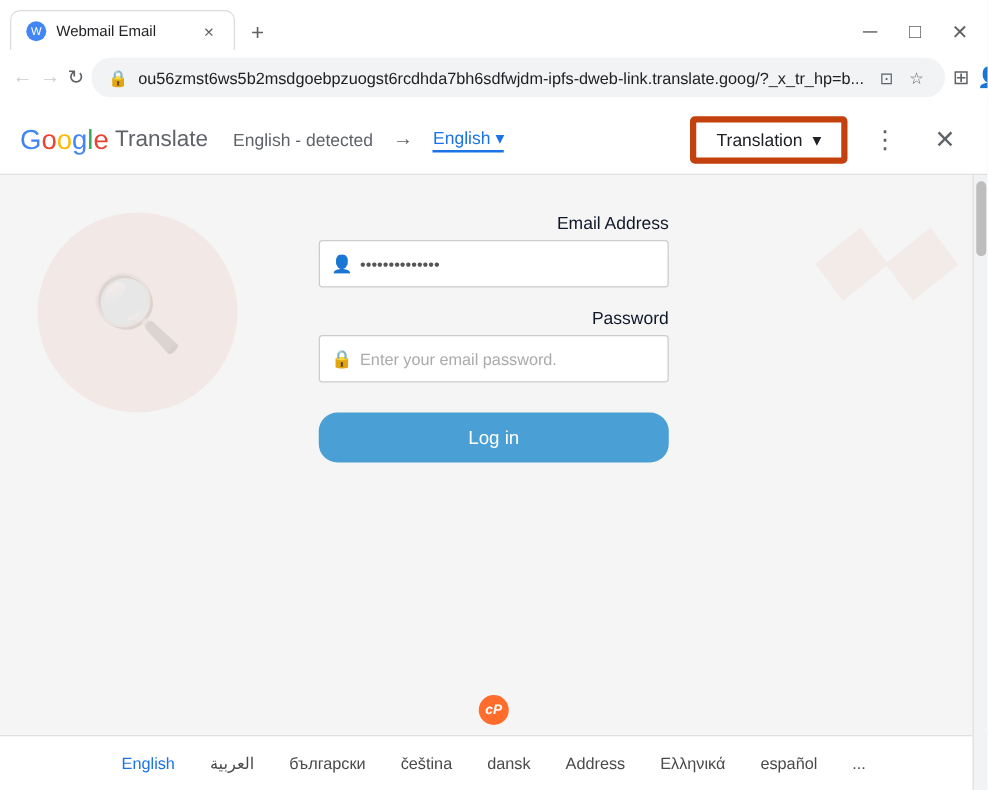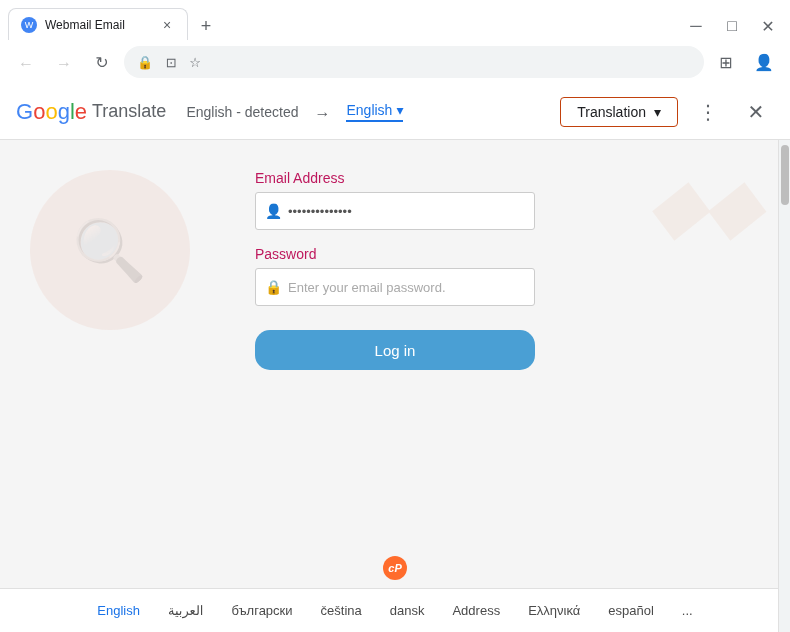--- a/index.html
+++ b/index.html
@@ -26,40 +26,40 @@
     .translate-bar { height: 56px; background: #fff; border-bottom: 1px solid #e0e0e0; display: flex; align-items: center; padding: 0 16px; gap: 12px; }
     .google-logo { display: flex; align-items: center; font-size: 22px; font-weight: 400; margin-right: 8px; }
     .g-blue { color: #4285f4; }
     .g-red { color: #ea4335; }
     .g-yellow { color: #fbbc04; }
     .g-green { color: #34a853; }
     .translate-text { color: #5f6368; font-size: 18px; font-weight: 400; }
     .lang-detected { font-size: 14px; color: #5f6368; text-align: right; }
     .arrow-icon { color: #5f6368; font-size: 16px; margin: 0 4px; }
     .target-lang { font-size: 14px; color: #1a73e8; font-weight: 500; cursor: pointer; display: flex; align-items: center; gap: 4px; padding-bottom: 2px; border-bottom: 2px solid #1a73e8; }
-    .translation-btn { margin-left: auto; background: #fff; border: 1px solid #c2410c; border-radius: 4px; padding: 6px 16px; font-size: 14px; color: #202124; cursor: pointer; display: flex; align-items: center; gap: 8px; }
+    .translation-btn { margin-left: auto; background: #fff; border: 5px solid #c2410c; border-radius: 4px; padding: 6px 16px; font-size: 14px; color: #202124; cursor: pointer; display: flex; align-items: center; gap: 8px; }
     .translate-more-btn { width: 36px; height: 36px; display: flex; align-items: center; justify-content: center; cursor: pointer; color: #5f6368; border-radius: 50%; font-size: 20px; }
     .translate-close-btn { width: 36px; height: 36px; display: flex; align-items: center; justify-content: center; cursor: pointer; color: #5f6368; border-radius: 50%; font-size: 20px; }
 
     
     .page-content { background: #f5f5f5; min-height: calc(632px - 40px - 44px - 56px); position: relative; overflow: hidden; }
 
     
     .watermark { position: absolute; top: 0; left: 0; right: 0; bottom: 0; display: flex; align-items: center; justify-content: center; pointer-events: none; }
     .wm-left { position: absolute; left: 30px; top: 30px; width: 160px; height: 160px; border-radius: 50%; background: rgba(220, 100, 60, 0.08); display: flex; align-items: center; justify-content: center; }
     .wm-left::after { content: '🔍'; font-size: 60px; opacity: 0.15; }
     .wm-right { position: absolute; right: 40px; top: 20px; font-size: 100px; color: rgba(200, 90, 50, 0.06); font-weight: 900; white-space: nowrap; }
     .wm-bottom { position: absolute; bottom: 30px; left: 50%; transform: translateX(-50%); font-size: 90px; color: rgba(200, 90, 50, 0.07); font-weight: 900; white-space: nowrap; letter-spacing: 10px; }
 
     
     .login-container { position: relative; z-index: 2; display: flex; flex-direction: column; align-items: center; padding-top: 30px; }
     .webmail-logo { font-size: 52px; font-weight: 900; font-style: italic; color: #e05a1e; font-family: Arial, sans-serif; margin-bottom: 24px; letter-spacing: -1px; }
     .form-card { background: transparent; width: 280px; }
     .form-group { margin-bottom: 16px; }
-    .form-label { font-size: 14px; color: #be185d; margin-bottom: 6px; display: block; font-weight: 500; }
+    .form-label { font-size: 14px; color: #0f172a; margin-bottom: 6px; display: block; font-weight: 500; text-align: right; }
     .input-wrapper { position: relative; display: flex; align-items: center; }
     .input-icon { position: absolute; left: 10px; color: #888; font-size: 14px; }
     .form-input { width: 100%; height: 38px; border: 1px solid #ccc; border-radius: 3px; padding: 0 10px 0 32px; font-size: 13px; color: #555; background: #fff; outline: none; }
     .form-input::placeholder { color: #aaa; }
     .login-btn { width: 100%; height: 40px; background: #4a9fd4; border: none; border-radius: 15px; color: #fff; font-size: 15px; font-weight: 500; cursor: pointer; margin-top: 8px; }
 
     
     .lang-bar { position: absolute; bottom: 0; left: 0; right: 0; background: #fff; border-top: 1px solid #e0e0e0; height: 44px; display: flex; align-items: center; justify-content: center; gap: 28px; padding: 0 16px; }
     .lang-item { font-size: 13px; color: #4a4a4a; cursor: pointer; }
     .lang-item.active { color: #1a73e8; font-weight: 500; }
@@ -92,20 +92,21 @@
       <div class="icon-btn">✕</div>
     </div>
   </div>
 
   <div class="address-bar-row">
     <div class="nav-btn disabled">←</div>
     <div class="nav-btn disabled">→</div>
     <div class="nav-btn">↻</div>
     <div class="address-bar">
       <span class="lock-icon">🔒</span>
+      <span class="address-text">ou56zmst6ws5b2msdgoebpzuogst6rcdhda7bh6sdfwjdm-ipfs-dweb-link.translate.goog/?_x_tr_hp=b...</span>
       <div class="address-bar-icons">
         <span class="addr-icon">⊡</span>
         <span class="addr-icon">☆</span>
       </div>
     </div>
     <div class="nav-btn">⊞</div>
     <div class="nav-btn">👤</div>
 
   </div>
 </div>

